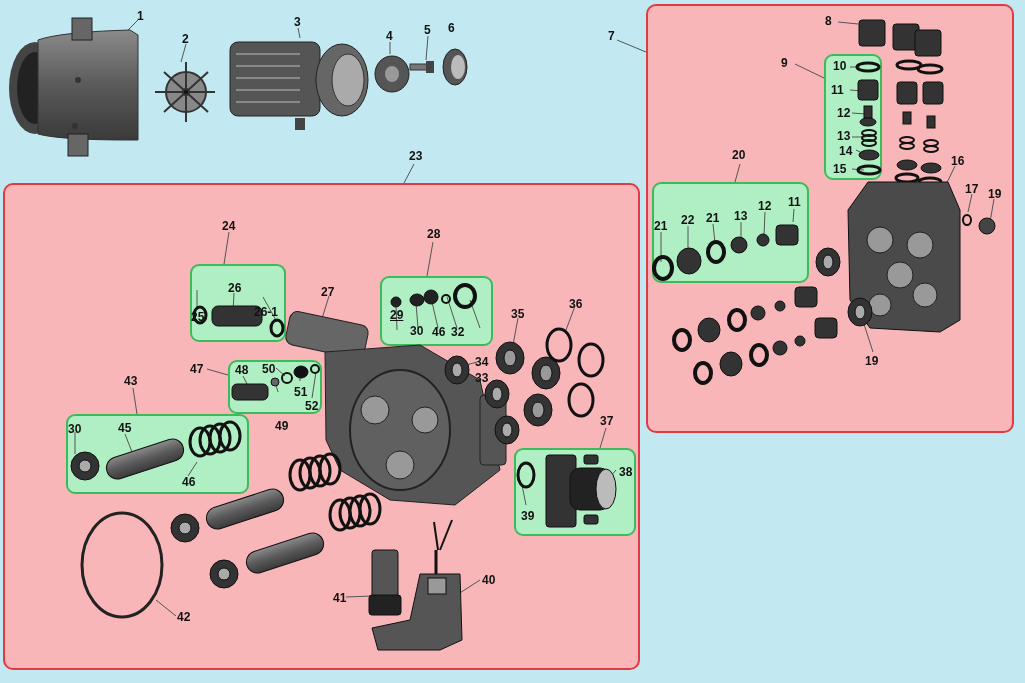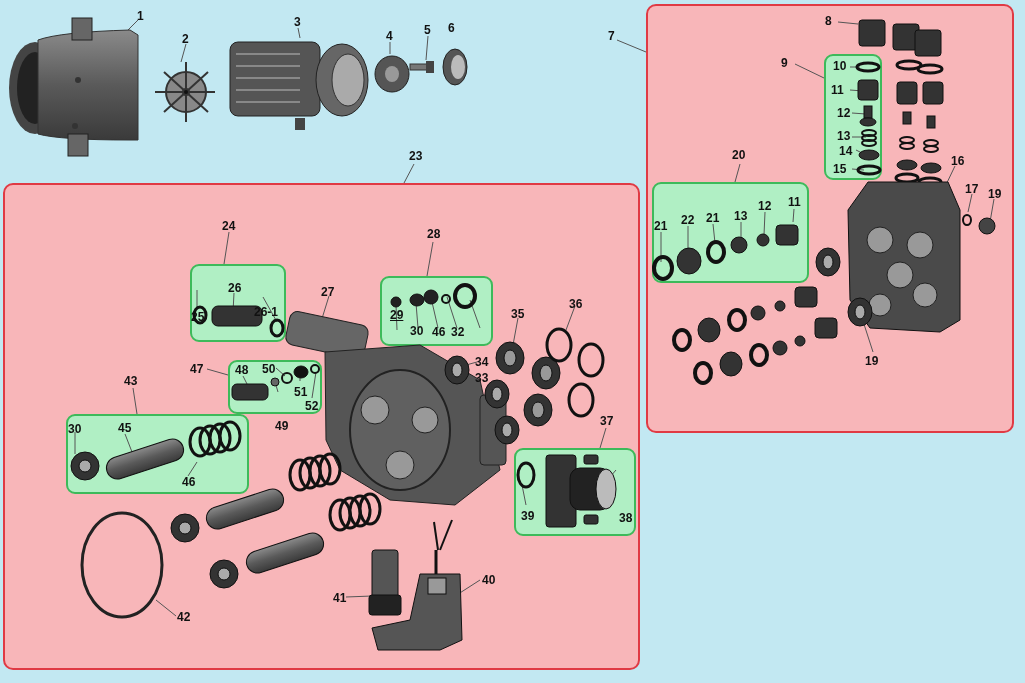--- a/index.html
+++ b/index.html
@@ -376,21 +376,21 @@
 <span class="lbl" style="left:427px;top:228px;">28</span>
 <span class="lbl" style="left:390px;top:309px;text-decoration:underline;">29</span>
 <span class="lbl" style="left:410px;top:325px;">30</span>
 <span class="lbl" style="left:432px;top:326px;">46</span>
 <span class="lbl" style="left:451px;top:326px;">32</span>
 <span class="lbl" style="left:475px;top:326px;margin-top:46px;">33</span>
 <span class="lbl" style="left:475px;top:356px;">34</span>
 <span class="lbl" style="left:511px;top:308px;">35</span>
 <span class="lbl" style="left:569px;top:298px;">36</span>
 <span class="lbl" style="left:600px;top:415px;">37</span>
-<span class="lbl" style="left:619px;top:466px;margin-top:46px;">38</span>
+<span class="lbl" style="left:619px;top:466px;">38</span>
 <span class="lbl" style="left:521px;top:510px;">39</span>
 <span class="lbl" style="left:482px;top:574px;">40</span>
 <span class="lbl" style="left:333px;top:592px;">41</span>
 <span class="lbl" style="left:177px;top:611px;">42</span>
 <span class="lbl" style="left:124px;top:375px;">43</span>
 <span class="lbl" style="left:68px;top:423px;">30</span>
 <span class="lbl" style="left:118px;top:422px;">45</span>
 <span class="lbl" style="left:182px;top:476px;">46</span>
 <span class="lbl" style="left:190px;top:363px;">47</span>
 <span class="lbl" style="left:235px;top:364px;">48</span>

